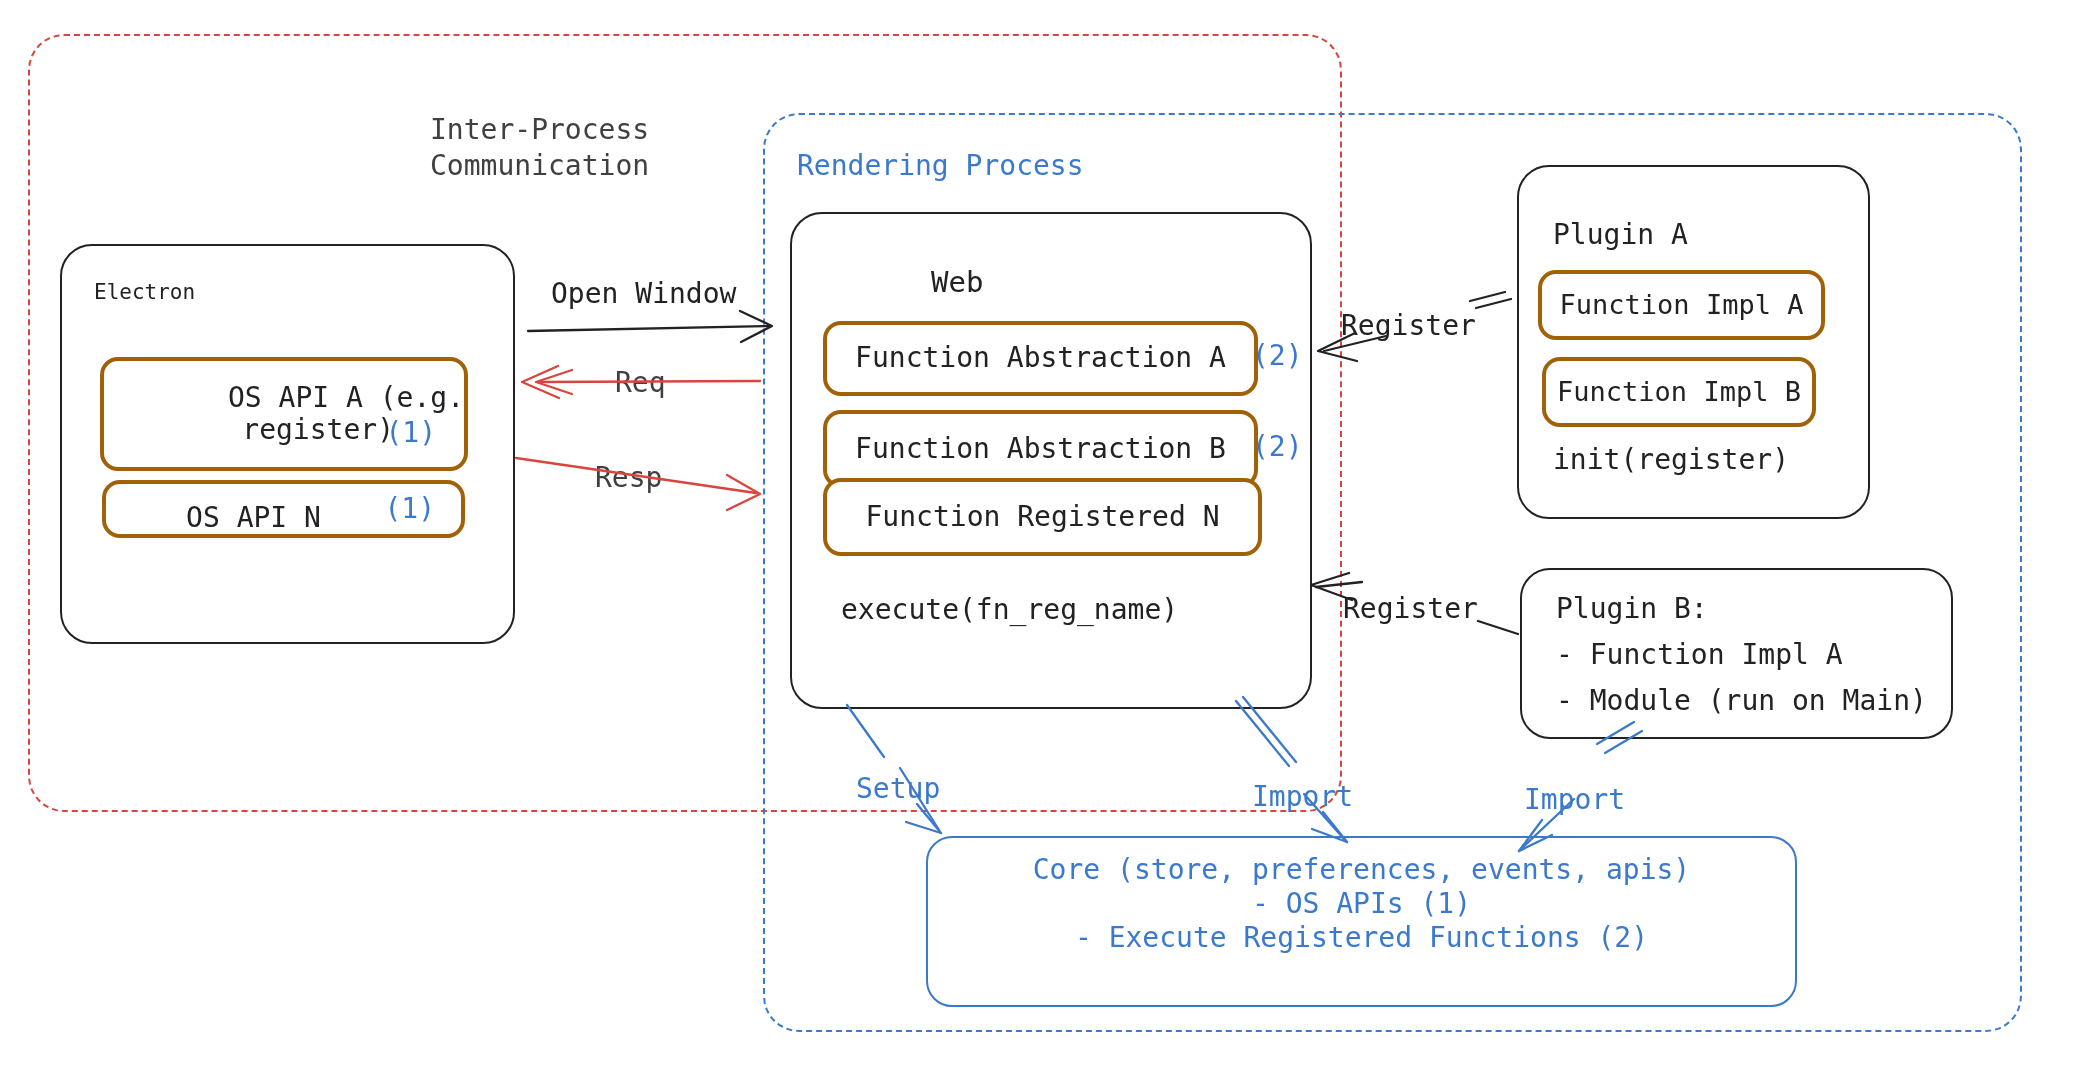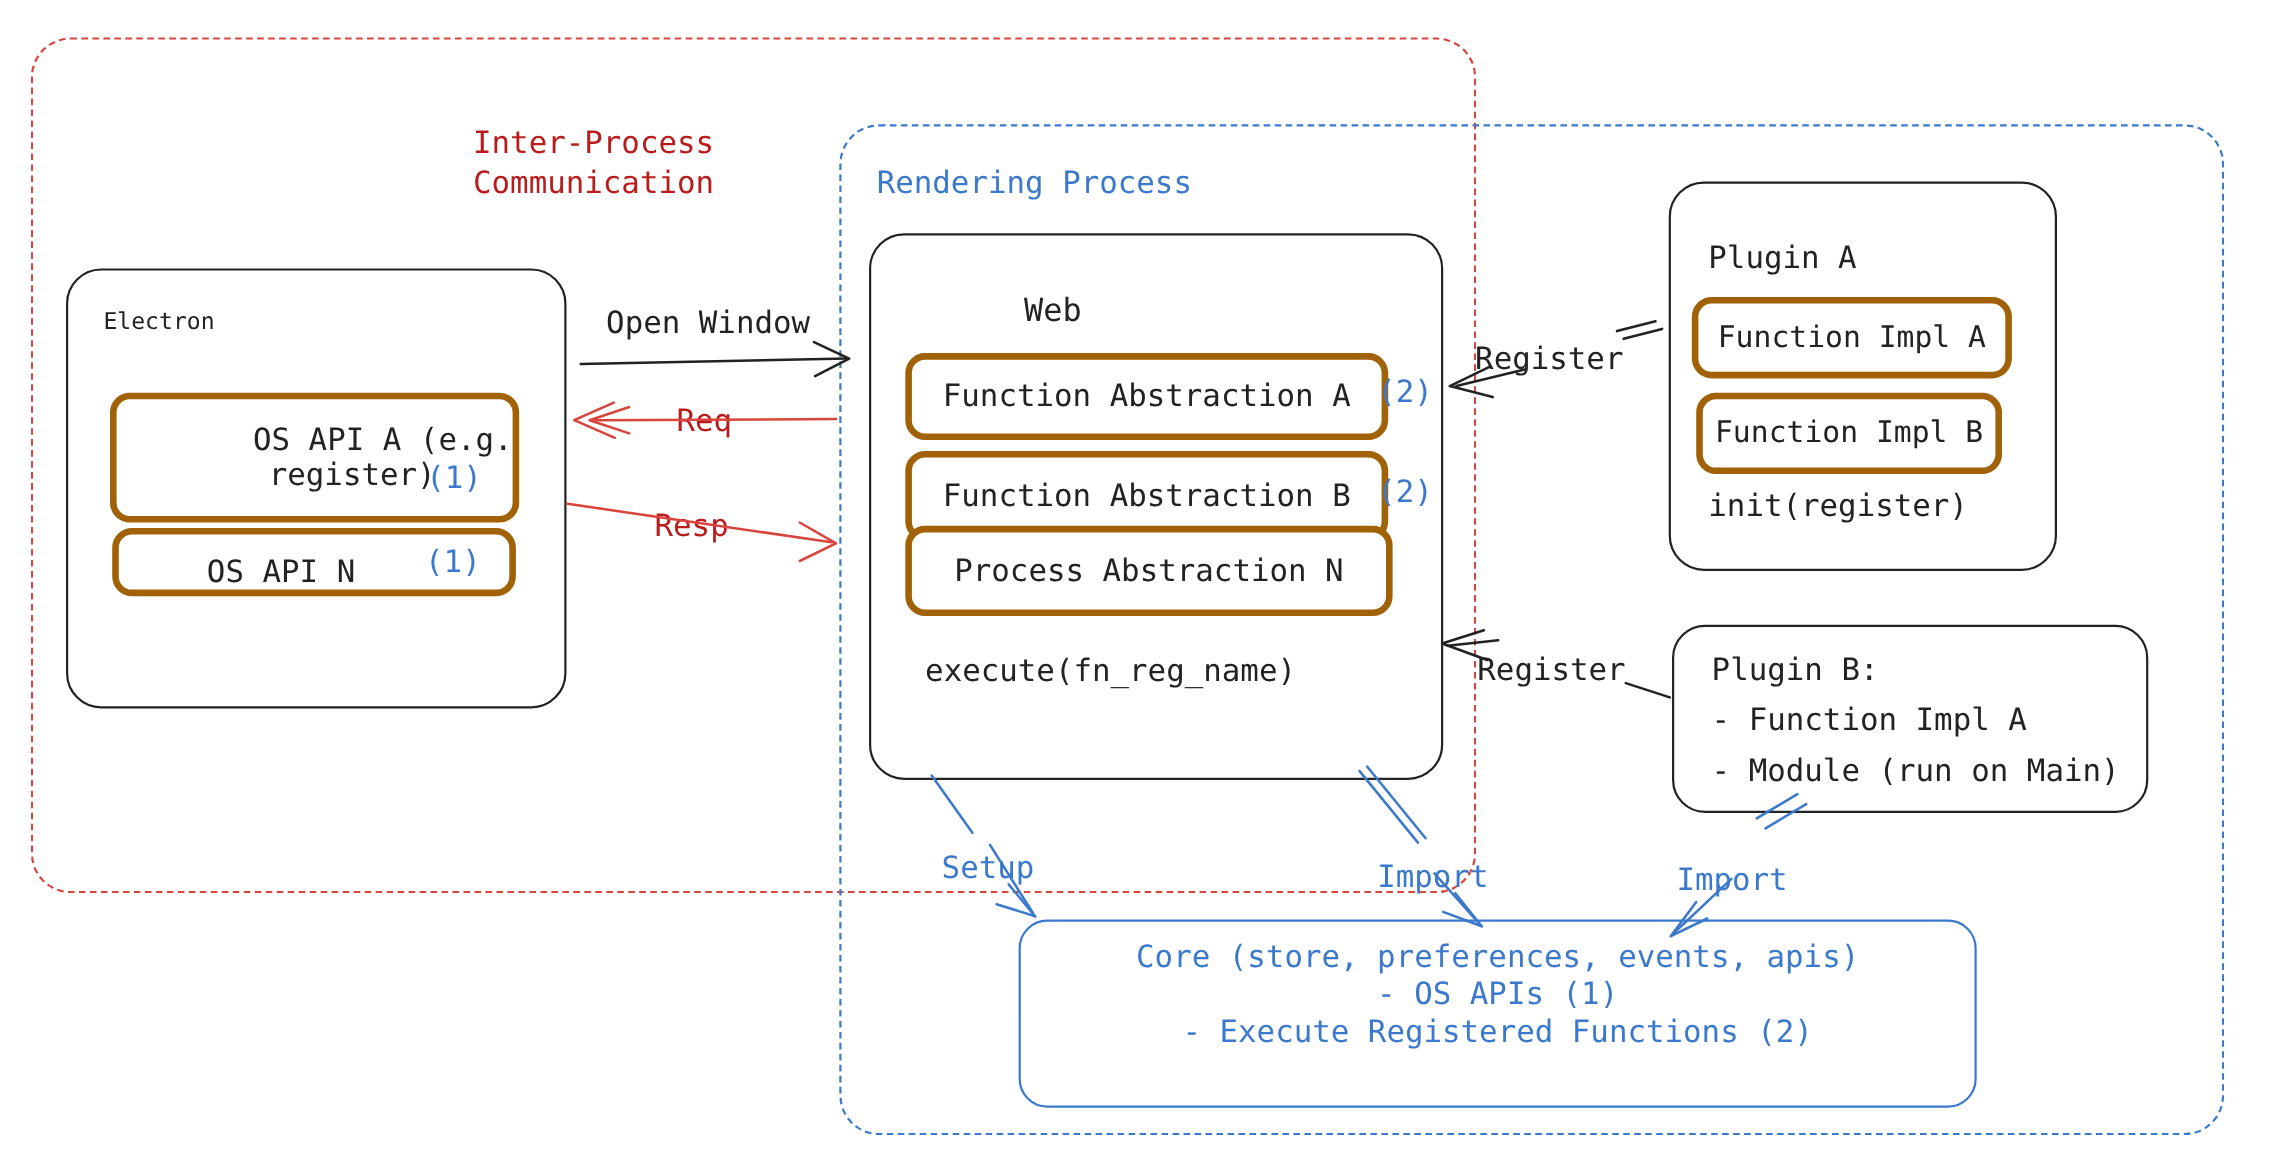--- a/index.html
+++ b/index.html
@@ -9,26 +9,26 @@
   }
   .region {
     position:absolute; border:2.4px dashed; border-radius:36px; background:transparent;
   }
   .region.red  { border-color:#d8453d; }
   .region.blue { border-color:#3b79cc; }
   .box {
     position:absolute; border:2.2px solid #222222; border-radius:28px; background:#ffffff;
   }
   .innerbox {
-    position:absolute; border:6px solid #a16207; border-radius:18px; background:#ffffff;
+    position:absolute; border:4px solid #a16207; border-radius:18px; background:#ffffff;
     display:flex; align-items:center; justify-content:center; text-align:center;
     font-size:28px; line-height:1.15;
   }
   .lbl { position:absolute; white-space:pre; font-size:28px; line-height:1.3; }
-  .lbl.red  { color:#b91c1c; }
+  .lbl.red  { color:#404040; }
   .lbl.blue { color:#3b79cc; }
   .lbl.ink  { color:#222222; }
   .title { position:absolute; font-size:28px; }
   .two-line { display:flex; flex-direction:column; align-items:flex-end; justify-content:center; }
   .ref-in-box { position:absolute; color:#3b79cc; font-size:28px; }
   .core {
     position:absolute; border:2.2px solid #3b79cc; border-radius:26px; background:#ffffff;
     color:#3b79cc; text-align:center; font-size:28px; line-height:34px; padding-top:15px;
     box-sizing:border-box;
   }
@@ -66,21 +66,21 @@
 
   <div class="box" style="left:790px; top:212px; width:518px; height:493px; border-radius:32px;">
     <div class="title" style="left:139px; top:51px; font-size:29px;">Web</div>
     <div class="innerbox" style="left:31px; top:107px; width:427px; height:67px;">
       <span>Function Abstraction A</span>
     </div>
     <div class="innerbox" style="left:31px; top:196px; width:427px; height:70px;">
       <span>Function Abstraction B</span>
     </div>
     <div class="innerbox" style="left:31px; top:264px; width:431px; height:70px;">
-      <span>Process Abstraction N</span>
+      <span>Function Registered N</span>
     </div>
     <div class="lbl ink" style="left:49px; top:378px;">execute(fn_reg_name)</div>
   </div>
 
   <div class="lbl blue" style="left:1252px; top:338px;">(2)</div>
   <div class="lbl blue" style="left:1252px; top:429px;">(2)</div>
 
   <div class="box" style="left:1517px; top:165px; width:349px; height:350px; border-radius:32px;">
     <div class="title" style="left:34px; top:51px;">Plugin A</div>
     <div class="innerbox" style="left:19px; top:103px; width:279px; height:62px; font-size:27px;">

